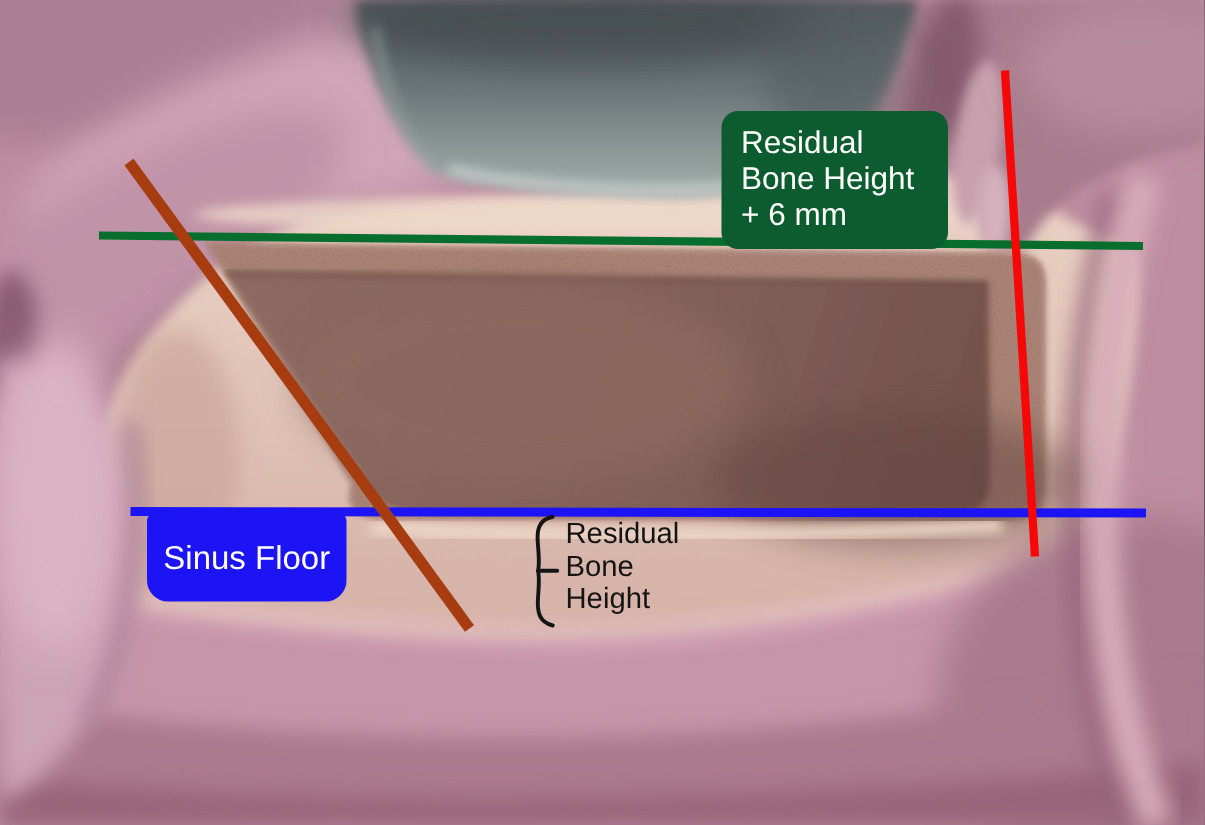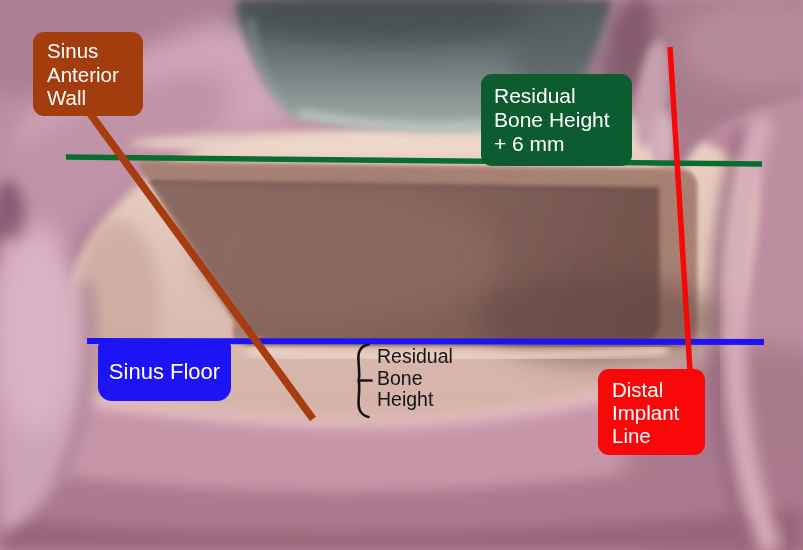--- a/index.html
+++ b/index.html
@@ -163,31 +163,25 @@
   <line x1="86" y1="108" x2="313" y2="419" stroke-width="7.5" style="stroke:var(--line-brown,#a63c10)"></line>
   <line x1="670" y1="47" x2="690" y2="371" stroke-width="5.5" style="stroke:var(--line-red,#f70808)"></line>
 
   <g stroke="#141414" stroke-width="2.6" fill="none" stroke-linecap="round">
     <path d="M368.5,344.5 C358.5,346.5 357.8,354 358.6,363 C359.4,372 359.6,377.5 358.6,380.5
              C359.6,383.5 359.4,389 358.7,398 C358,407.5 359,414.5 368.5,417"></path>
     <path d="M359,380.5 L371.5,380.5"></path>
   </g>
 </svg>
 
-<div class="callout callout-brown">Sinus
-Anterior
-Wall</div>
 
 <div class="callout callout-green">Residual
 Bone Height
 + 6 mm</div>
 
 <div class="callout callout-blue">Sinus Floor</div>
 
-<div class="callout callout-red">Distal
-Implant
-Line</div>
 
 <div class="plain-annotation">Residual
 Bone
 Height</div>
 
 </div>
 
 </body></html>

